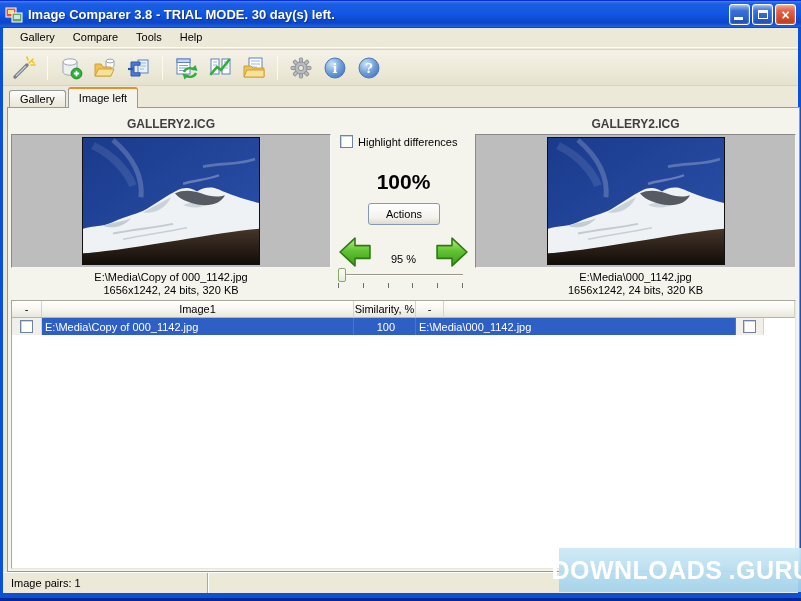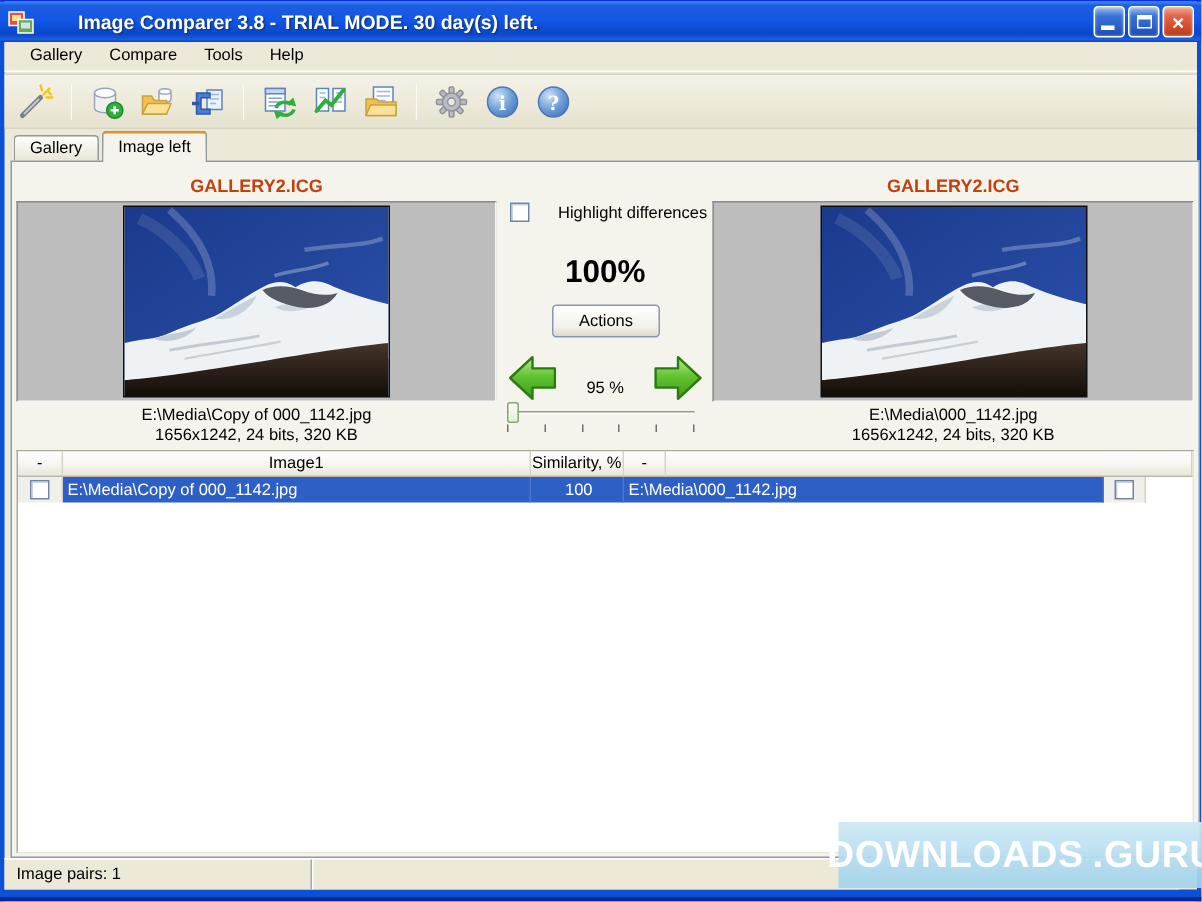--- a/index.html
+++ b/index.html
@@ -12,21 +12,20 @@
   }
   .window::after { 
     content:""; position:absolute; left:-3px; right:-3px; bottom:-8px; height:3px; background:#052899;
   }
   
   .titlebar {
     position:absolute; top:0; left:-3px; right:-3px; height:28px;
     background:linear-gradient(180deg,#3d86f2 0%,#1c5ee0 10%,#1257e6 45%,#0b46c8 80%,#1d5fe2 95%,#0a3ab0 100%);
     display:flex; align-items:center; padding:0 5px; color:#fff;
     border-top:1px solid #0831d9;
-    gap:24px;
   }
   .app-icon { width:18px; height:16px; margin-right:5px; flex:none; }
   .title-text { font-size:13px; font-weight:bold; text-shadow:1px 1px 1px #10337e; white-space:nowrap; flex:1; }
   .winbtns { display:flex; gap:2px; }
   .winbtn {
     width:21px; height:21px; border-radius:3px; border:1px solid #fff;
     display:flex; align-items:center; justify-content:center; position:relative;
     background:linear-gradient(180deg,#9dbcf0 0%,#3a71d8 30%,#2a5fc8 70%,#1a4ab0 100%);
     box-shadow:inset 0 0 2px rgba(255,255,255,.6);
   }
@@ -57,34 +56,34 @@
     border-radius:3px 3px 0 0; background:linear-gradient(180deg,#fdfdfb,#e8e5d5); height:18px; position:relative; z-index:1;
   }
   .tab.active {
     background:#f4f3ec; height:21px; z-index:3; border-top:2px solid #e5902e; padding-top:3px; margin-left:2px;
   }
   
   .tabpage {
     position:absolute; top:107px; left:4px; width:793px; height:465px;
     background:#f4f3ec; border:1px solid #919b9c; z-index:2;
   }
-  .gallery-title { position:absolute; top:9px; width:100%; text-align:center; font-size:12px; font-weight:bold; color:#c2410c; }
+  .gallery-title { position:absolute; top:9px; width:100%; text-align:center; font-size:12px; font-weight:bold; color:#404040; }
   .panel { position:absolute; top:0; height:190px; }
   .panel.left  { left:3px;  width:320px; }
   .panel.right { left:467px; width:321px; }
   .image-well {
     position:absolute; top:26px; left:0; right:0; height:134px; background:#bdbdbd;
     border:1px solid; border-color:#8a8a8a #f6f6f6 #f6f6f6 #8a8a8a;
     display:flex; align-items:center; justify-content:center;
   }
   .photo { width:178px; height:128px; border:1px solid #101010; display:block; }
   .caption { position:absolute; top:163px; width:100%; text-align:center; font-size:11px; line-height:13px; color:#000; }
   
   .middle { position:absolute; left:324px; top:0; width:143px; height:190px; }
-  .hl-row { position:absolute; top:27px; left:8px; display:flex; align-items:center; gap:19px;text-align:right; }
+  .hl-row { position:absolute; top:27px; left:8px; display:flex; align-items:center; gap:5px;text-align:right; }
   .checkbox { width:13px; height:13px; background:#fff; border:1px solid #6f83a5; box-shadow:inset 1px 1px 0 #c9d3e2; flex:none; }
   .hl-label { font-size:11px; color:#000; white-space:nowrap; }
   .pct { position:absolute; top:62px; width:100%; text-align:center; font-size:21px; font-weight:bold; color:#000; }
   .actions-btn {
     position:absolute; top:95px; left:36px; width:72px; height:22px;
     background:linear-gradient(180deg,#ffffff,#f2f1ea 70%,#dedbcc 100%);
     border:1px solid #8797b5; border-radius:3px; font-size:11px; font-family:"Liberation Sans",sans-serif;
     color:#000; display:flex; align-items:center; justify-content:center;
   }
   .arrow { position:absolute; top:129px; width:32px; height:30px; }

